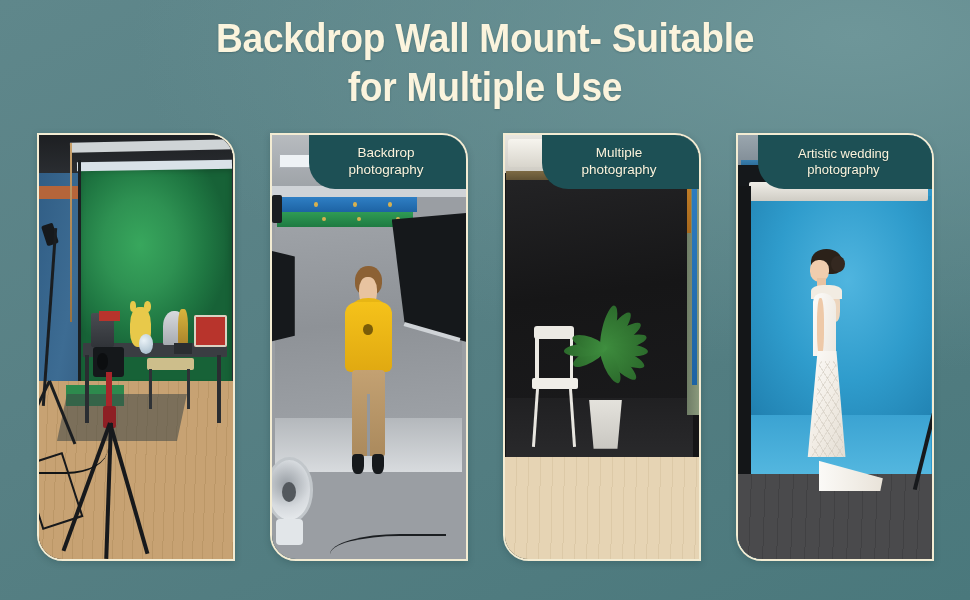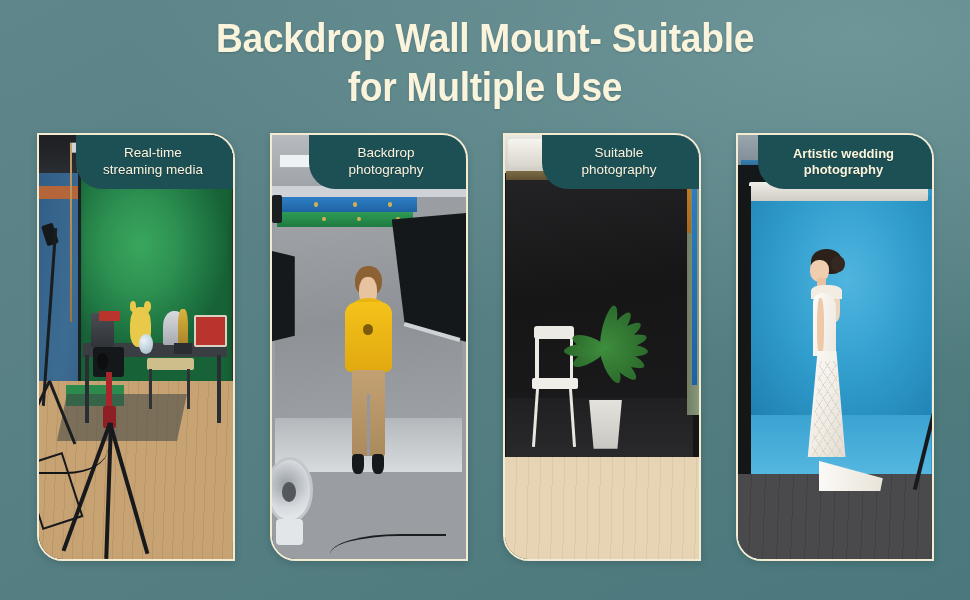--- a/index.html
+++ b/index.html
@@ -75,21 +75,21 @@
   }
   .banner-text {
     color:#fbf4dd;
     font-size:13.5px;
     line-height:1.25;
     text-align:center;
     padding:0 4px 0 0;
     text-shadow:0 1px 1px rgba(10,35,38,0.45);
     white-space:pre-line;
   }
-  .card-4 .banner { left:20px;font-weight:bold; }
+  .card-4 .banner { left:20px; }
   .card-4 .banner-text { font-size:13px; }
 
   
   .p1 { background:linear-gradient(#2d2f33 0%, #2d2f33 100%); }
   .p1 .wall-left {
     position:absolute; left:0; top:0; width:44%; height:68%;
     background:linear-gradient(100deg,#2f5c84 0%,#3d6c93 45%,#2b4f72 100%);
   }
   .p1 .wall-stripe {
     position:absolute; left:0; top:12%; width:44%; height:3%;
@@ -590,24 +590,20 @@
       <div class="tri-leg tl-1"></div>
       <div class="tri-leg tl-2"></div>
       <div class="tri-leg tl-3"></div>
       <div class="light-head"></div>
       <div class="light-stand"></div>
       <div class="ls-leg lsl-1"></div>
       <div class="ls-leg lsl-2"></div>
       <div class="cable"></div>
       <div class="frame-lo"></div>
     </div>
-    <div class="banner">
-      <div class="banner-text">Real-time
-streaming media</div>
-    </div>
   </div>
 
   <div class="card card-2">
     <div class="photo p2">
       <div class="backdrop">
         <div class="sweep"></div>
       </div>
       <div class="ceiling"></div>
       <div class="tube tube-1"></div>
       <div class="tube tube-2"></div>
@@ -677,21 +673,21 @@
         <div class="frond f5"></div>
         <div class="frond f6"></div>
         <div class="frond f8"></div>
         <div class="frond f9"></div>
         <div class="frond f10"></div>
         <div class="frond f11"></div>
         <div class="pot"></div>
       </div>
     </div>
     <div class="banner">
-      <div class="banner-text">Suitable
+      <div class="banner-text">Multiple
 photography</div>
     </div>
   </div>
 
   <div class="card card-4">
     <div class="photo p4">
       <div class="backdrop"></div>
       <div class="bd-sweep"></div>
       <div class="ceiling"></div>
       <div class="ceil-seam"></div>

